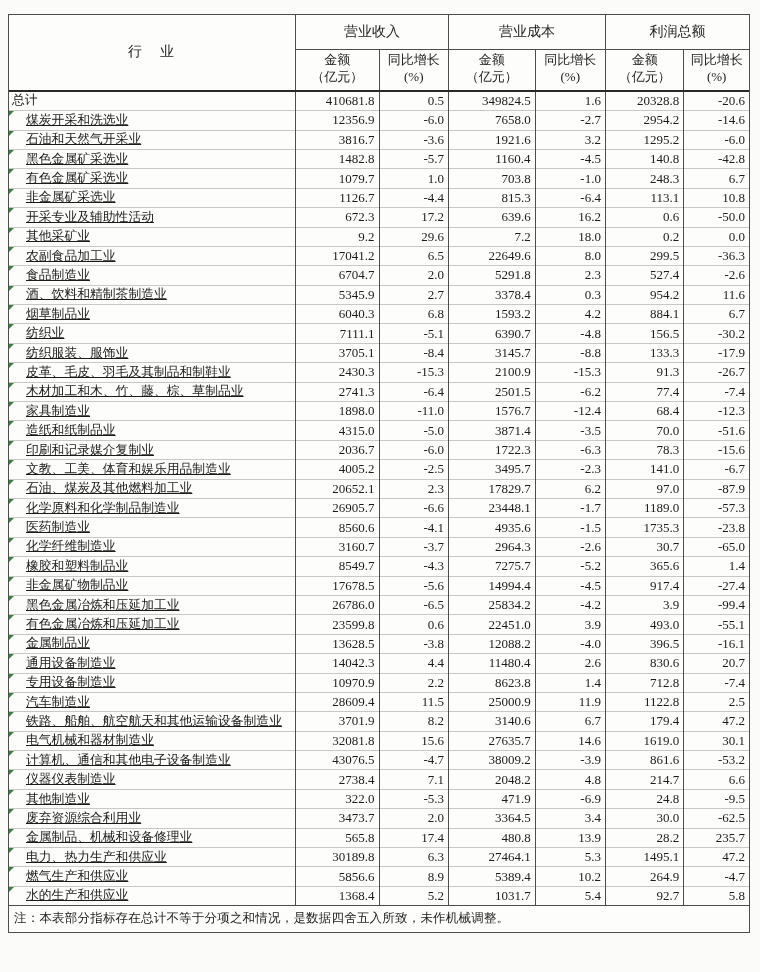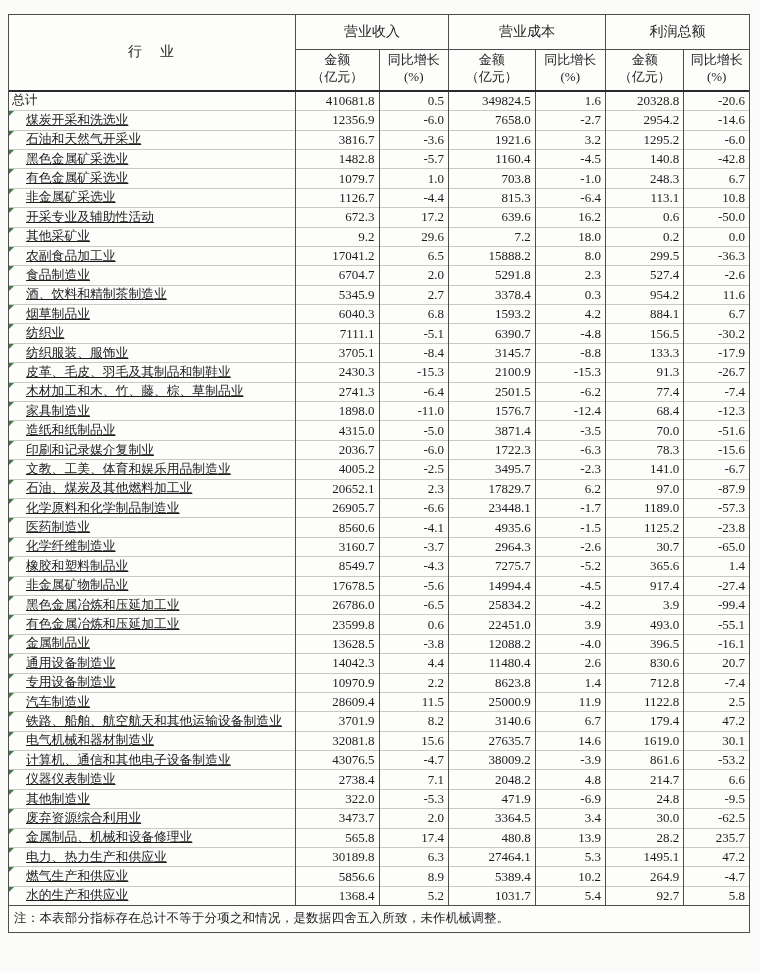--- a/index.html
+++ b/index.html
@@ -206,21 +206,21 @@
           <td class="num">29.6</td>
           <td class="num">7.2</td>
           <td class="num">18.0</td>
           <td class="num">0.2</td>
           <td class="num">0.0</td>
         </tr>
         <tr>
           <td class="industry indent flag">农副食品加工业</td>
           <td class="num">17041.2</td>
           <td class="num">6.5</td>
-          <td class="num">15888.2</td>
+          <td class="num">22649.6</td>
           <td class="num">8.0</td>
           <td class="num">299.5</td>
           <td class="num">-36.3</td>
         </tr>
         <tr>
           <td class="industry indent flag">食品制造业</td>
           <td class="num">6704.7</td>
           <td class="num">2.0</td>
           <td class="num">5291.8</td>
           <td class="num">2.3</td>
@@ -334,21 +334,21 @@
           <td class="num">-1.7</td>
           <td class="num">1189.0</td>
           <td class="num">-57.3</td>
         </tr>
         <tr>
           <td class="industry indent flag">医药制造业</td>
           <td class="num">8560.6</td>
           <td class="num">-4.1</td>
           <td class="num">4935.6</td>
           <td class="num">-1.5</td>
-          <td class="num">1125.2</td>
+          <td class="num">1735.3</td>
           <td class="num">-23.8</td>
         </tr>
         <tr>
           <td class="industry indent flag">化学纤维制造业</td>
           <td class="num">3160.7</td>
           <td class="num">-3.7</td>
           <td class="num">2964.3</td>
           <td class="num">-2.6</td>
           <td class="num">30.7</td>
           <td class="num">-65.0</td>

